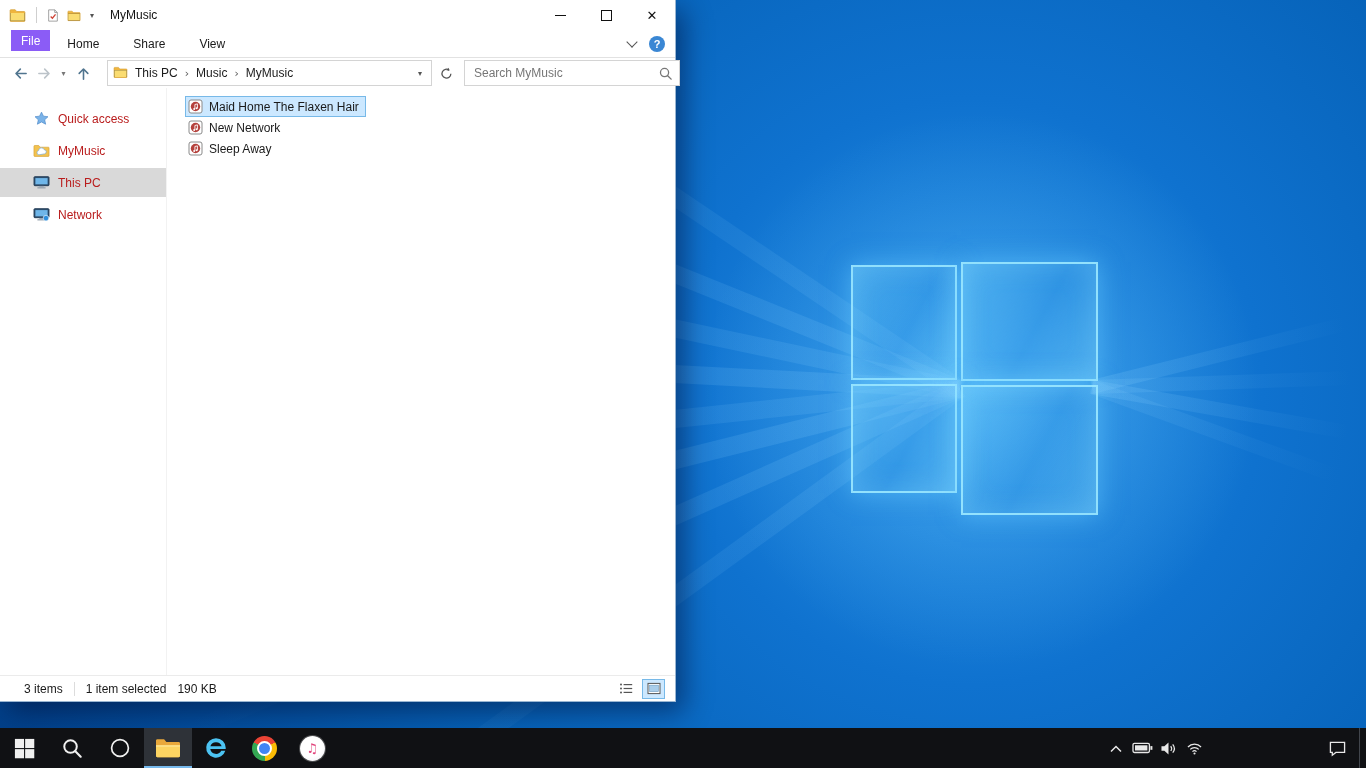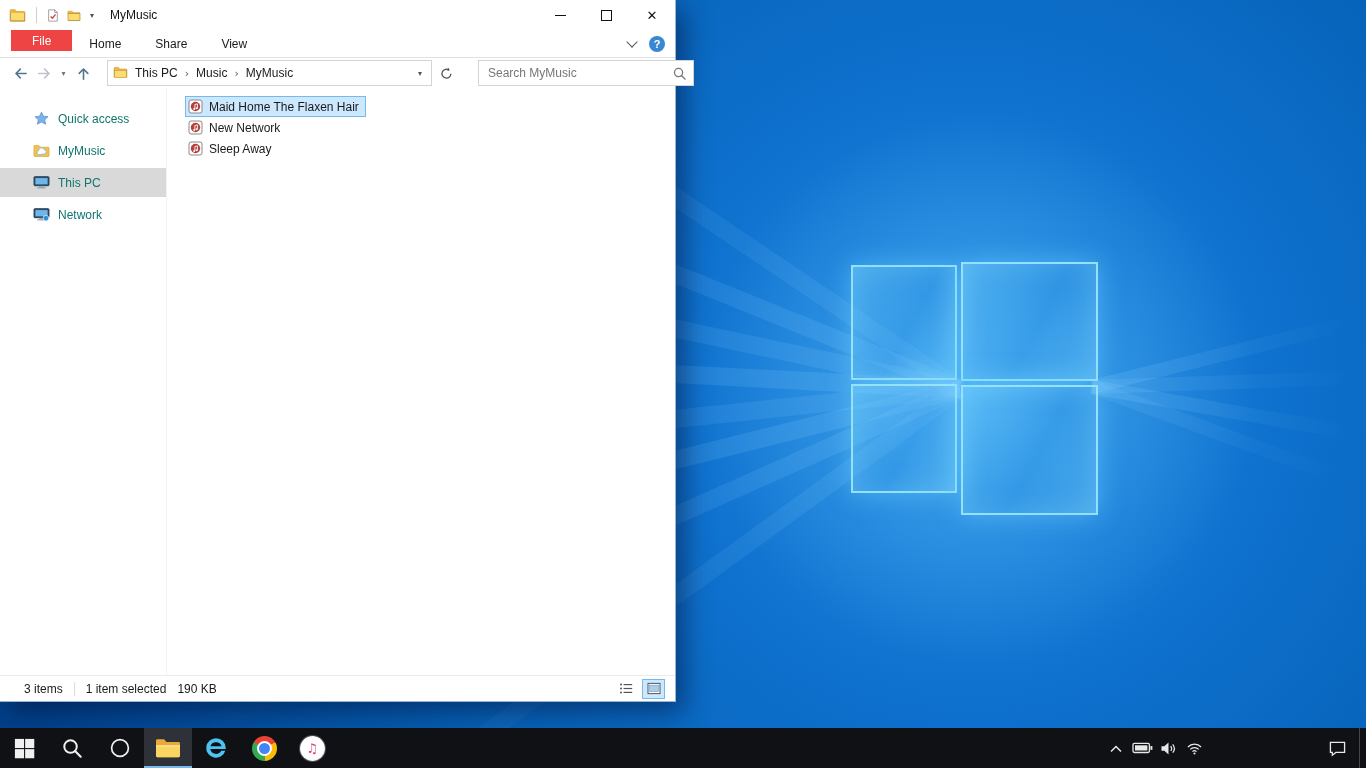--- a/index.html
+++ b/index.html
@@ -38,21 +38,21 @@
   .win-title{margin-left:16px;color:#111;font-size:12px;}
   .caption{margin-left:auto;display:flex;height:100%;}
   .cap-btn{width:46px;display:flex;align-items:center;justify-content:center;}
   .min-glyph{width:11px;height:1px;background:#111;display:block;}
   .max-glyph{width:9px;height:9px;border:1px solid #111;display:block;}
   .close-glyph{font-size:13px;color:#111;line-height:1;}
 
   .ribbon{height:27px;flex:none;display:flex;align-items:stretch;padding-left:11px;
     border-bottom:1px solid #e2e2e2;position:relative;background:#fff;}
   .tab{padding:0 17px;display:flex;align-items:center;color:#1a1a1a;font-size:12px;}
-  .tab.file{background:#ef4444;color:#fff;padding:0 20px;}
+  .tab.file{background:#8b5cf6;color:#fff;padding:0 9px;}
   .ribbon-right{position:absolute;right:10px;top:0;height:100%;display:flex;align-items:center;gap:13px;}
   .rib-chev{width:7px;height:7px;border-right:1.5px solid #555;border-bottom:1.5px solid #555;
     transform:rotate(45deg);margin-top:-4px;}
   .help-badge{width:16px;height:16px;border-radius:50%;background:#3a87d4;color:#fff;
     font-weight:bold;font-size:11px;line-height:16px;text-align:center;}
 
   .addrbar{height:30px;flex:none;display:flex;align-items:center;padding:0 8px;background:#fff;}
   .nav-btn{width:24px;height:24px;display:flex;align-items:center;justify-content:center;flex:none;}
   .nav-btn svg{width:15px;height:15px;}
   .back{color:#51758f;}
@@ -62,31 +62,31 @@
   .up{color:#51758f;}
   .up svg{transform:rotate(90deg);}
   .addrbox{margin-left:12px;width:318px;height:24px;border:1px solid #d4d4d4;background:#fff;
     display:flex;align-items:center;padding-left:5px;flex:none;}
   .addr-folder svg{width:15px;height:12px;}
   .crumb{padding:0 7px;color:#1a1a1a;white-space:nowrap;}
   .crumb-sep{color:#555;font-size:11px;}
   .addr-chev{margin-left:auto;width:22px;text-align:center;font-size:8px;color:#555;}
   .refresh-btn{width:24px;height:24px;display:flex;align-items:center;justify-content:center;color:#555;flex:none;margin-left:2px;}
   .refresh-btn svg{width:13px;height:13px;}
-  .searchbox{margin-left:20px;width:200px;height:24px;border:1px solid #d4d4d4;background:#fff;
+  .searchbox{margin-left:6px;width:200px;height:24px;border:1px solid #d4d4d4;background:#fff;
     display:flex;align-items:center;padding:0 7px;flex:none;}
   .searchbox input{flex:1;min-width:0;border:0;outline:0;background:transparent;
     font-family:"Liberation Sans","DejaVu Sans",sans-serif;font-size:12px;color:#333;}
   .searchbox input::placeholder{color:#767676;opacity:1;}
   .search-mag{color:#777;display:flex;}
   .search-mag svg{width:13px;height:13px;}
 
   .main{flex:1;display:flex;min-height:0;background:#fff;}
   .sidebar{width:166px;flex:none;padding-top:16px;border-right:1px solid #f2f2f2;}
-  .side-item{height:29px;margin-bottom:3px;display:flex;align-items:center;padding-left:33px;gap:8px;color:#0f766e;}
+  .side-item{height:29px;margin-bottom:3px;display:flex;align-items:center;padding-left:33px;gap:8px;color:#b91c1c;}
   .side-item.sel{background:#d9d9d9;}
   .side-icon{display:flex;}
   .side-icon svg{width:17px;height:15px;}
 
   .filelist{flex:1;padding:8px 0 0 18px;}
   .file{display:flex;align-items:center;gap:6px;height:19px;padding:0 6px 0 2px;
     border:1px solid transparent;width:fit-content;color:#1a1a1a;}
   .file.sel{background:#cce8ff;border-color:#77b9e8;}
   .file-icon{display:flex;}
   .file-icon svg{width:15px;height:15px;}

